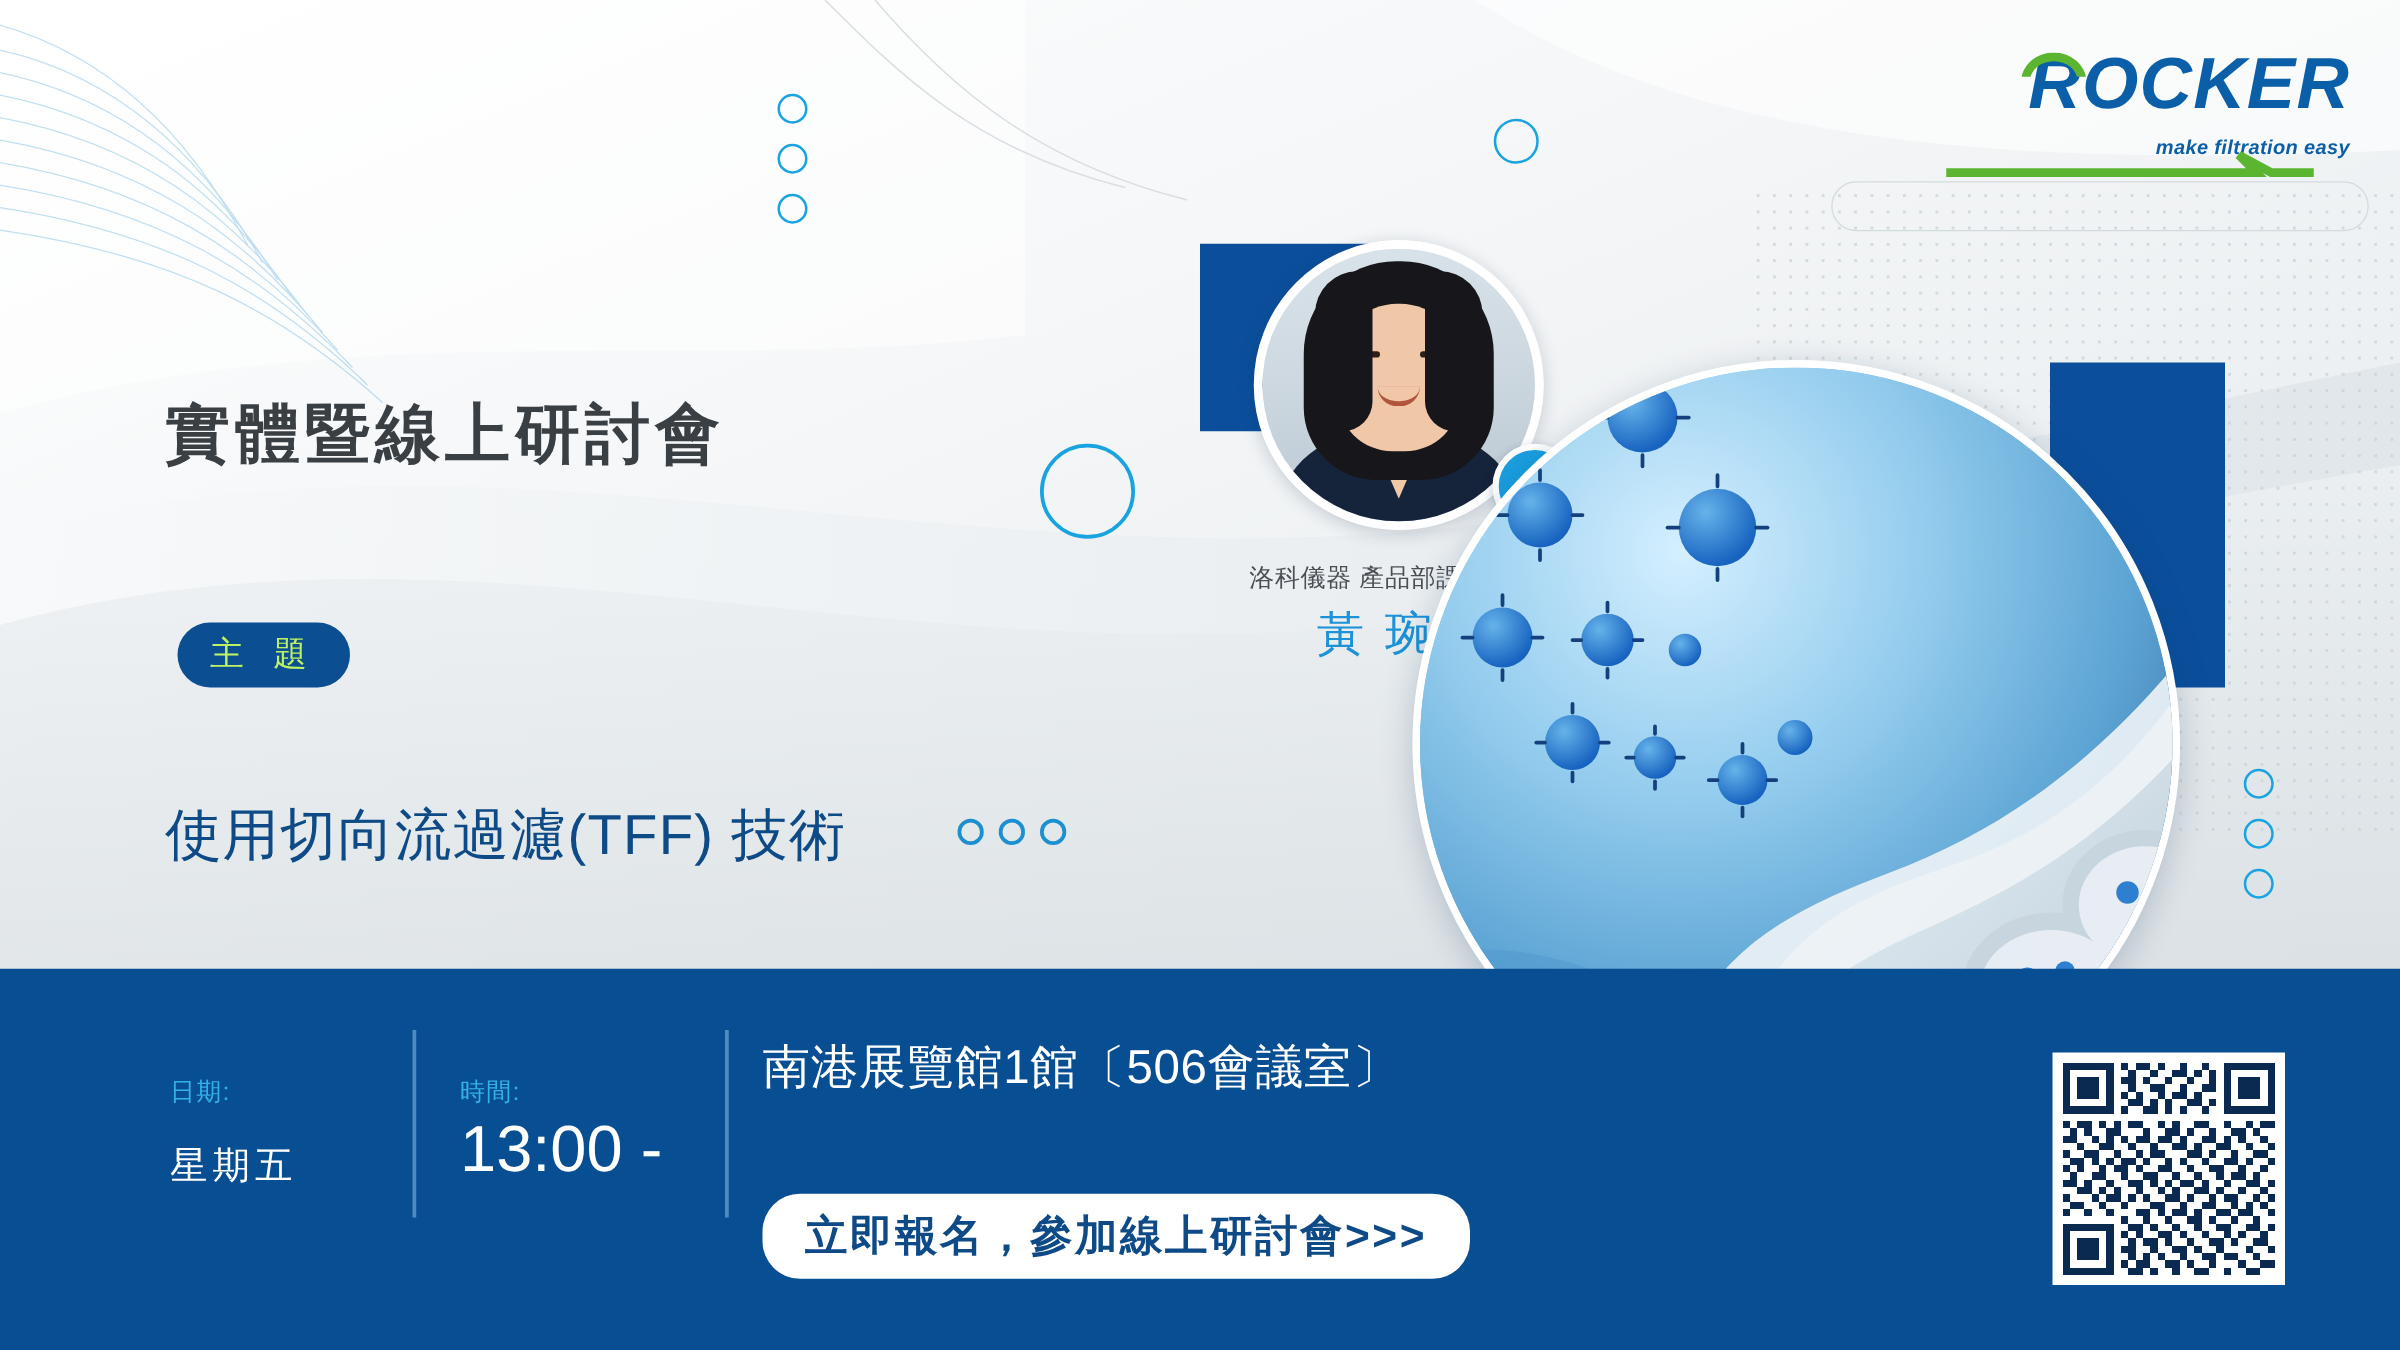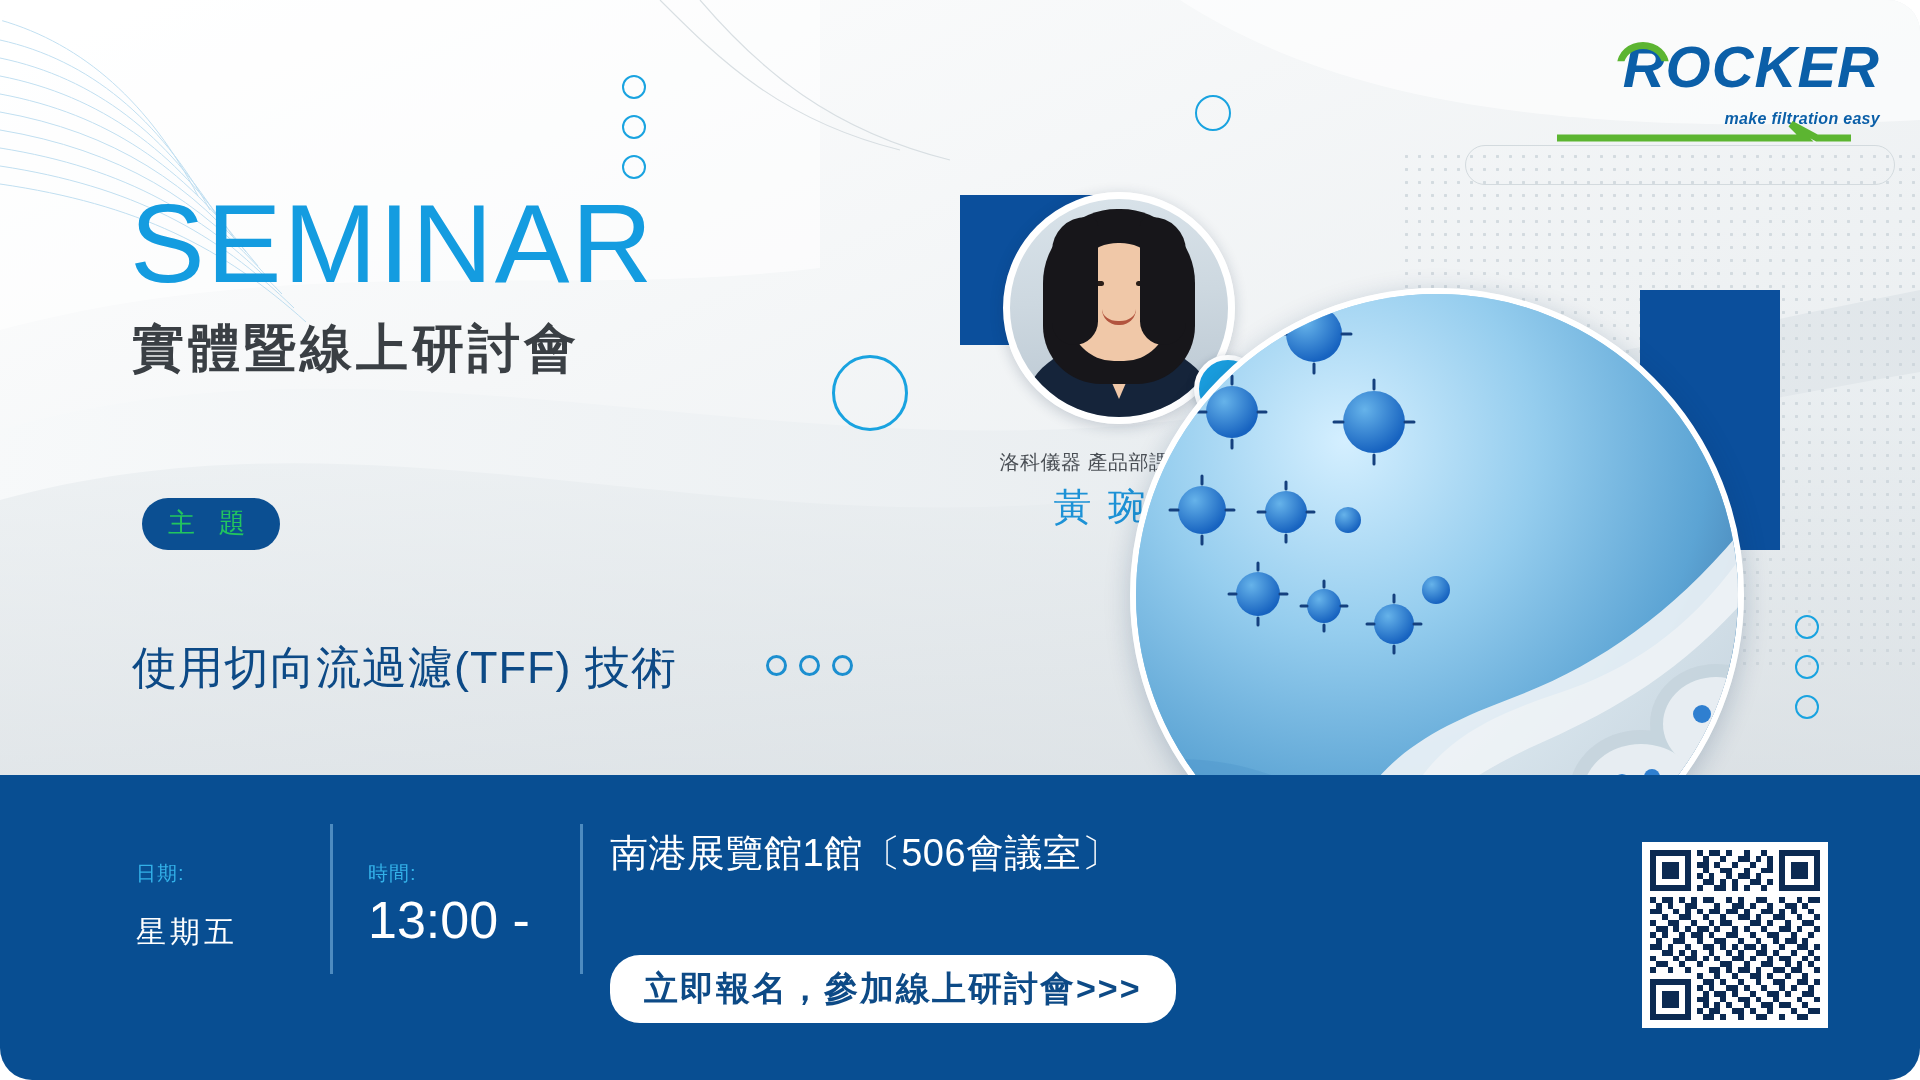--- a/index.html
+++ b/index.html
@@ -5,21 +5,20 @@
 <style>
   * { margin:0; padding:0; box-sizing:border-box; }
   html,body { width:1920px; height:1080px; overflow:hidden; }
   body {
     font-family:"Liberation Sans","DejaVu Sans",sans-serif;
     background:#ffffff;
   }
   #banner {
     position:relative; width:1920px; height:1080px; overflow:hidden;
     background:linear-gradient(135deg,#ffffff 0%,#f4f6f7 40%,#eceff1 70%,#e9edef 100%);
-    border-radius:32px;
   }
 
   
   .bg-svg { position:absolute; inset:0; width:1920px; height:1080px; }
   .dotgrid {
     position:absolute; right:0; top:150px; width:520px; height:520px;
     background-image:radial-gradient(#c9d2d8 1.4px, transparent 1.5px);
     background-size:13px 13px; opacity:.75;
   }
   .navy-block-top {
@@ -75,21 +74,21 @@
     font-size:112px; font-weight:400; color:#149ce0;
     letter-spacing:2px; line-height:1;
   }
   .seminar-zh {
     position:absolute; left:132px; top:322px;
     font-size:52px; font-weight:700; color:#3a3f44;
     letter-spacing:4px; line-height:1;
   }
   .topic-badge {
     position:absolute; left:142px; top:498px;
-    background:#0b4f92; color:#22c55e; border-radius:26px;
+    background:#0b4f92; color:#bef264; border-radius:26px;
     padding:9px 26px; font-size:27px; letter-spacing:8px; line-height:1.25;
   }
   .topic-line1 {
     position:absolute; left:132px; top:575px;
     font-size:54px; color:#0d4a86; font-weight:400; letter-spacing:1px; line-height:1;
   }
   .topic-line2 {
     position:absolute; left:132px; top:645px;
     font-size:45px; color:#0d4a86; font-weight:400; letter-spacing:1px; line-height:1;
   }
@@ -253,21 +252,20 @@
   <div class="logo">
     <div class="logo-word">ROCKER</div>
     <div class="logo-ocircle"></div>
     <svg class="logo-swoosh" viewBox="0 0 300 22">
       <path d="M2,18 L250,18 L236,4 L262,18 L296,18" fill="none" stroke="#5cb531" stroke-width="7" stroke-linejoin="miter"></path>
     </svg>
     <div class="logo-tag">make filtration easy</div>
   </div>
   <div class="header-capsule"></div>
 
-  <div class="seminar">SEMINAR</div>
   <div class="seminar-zh">實體暨線上研討會</div>
   <div class="topic-badge">主 題</div>
   <div class="topic-line2">使用切向流過濾(TFF) 技術</div>
 
   <div class="speaker-photo">
     <div class="sp-body"></div>
     <div class="sp-collar"></div>
     <div class="sp-hair"></div>
     <div class="sp-face"></div>
     <div class="sp-eye l"></div>

